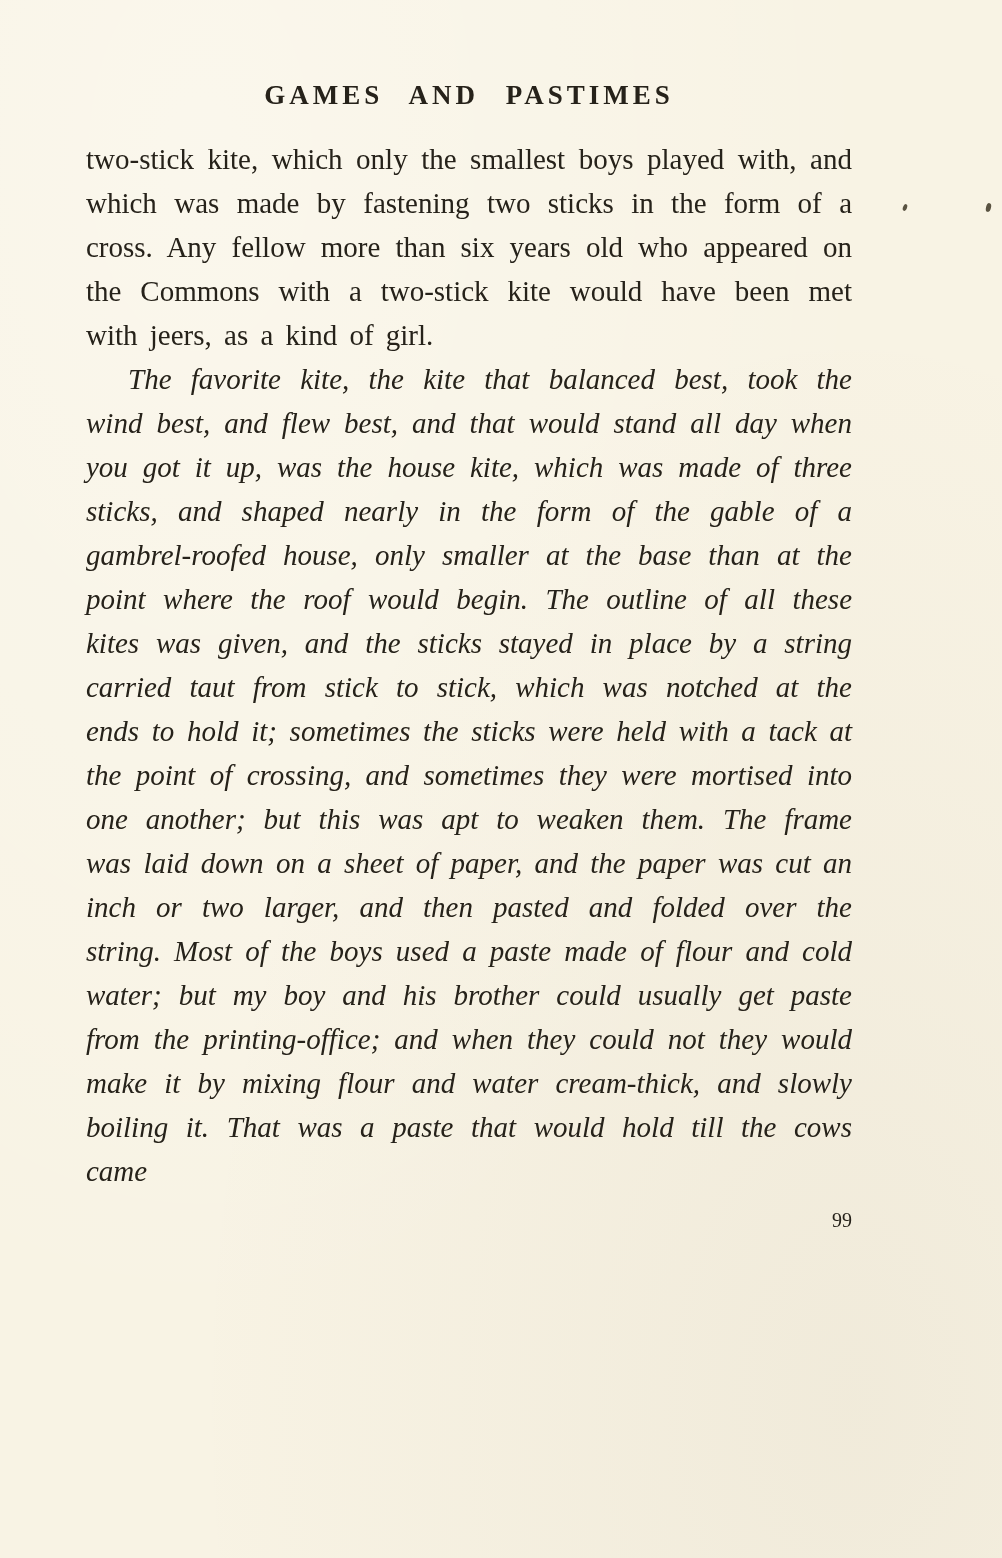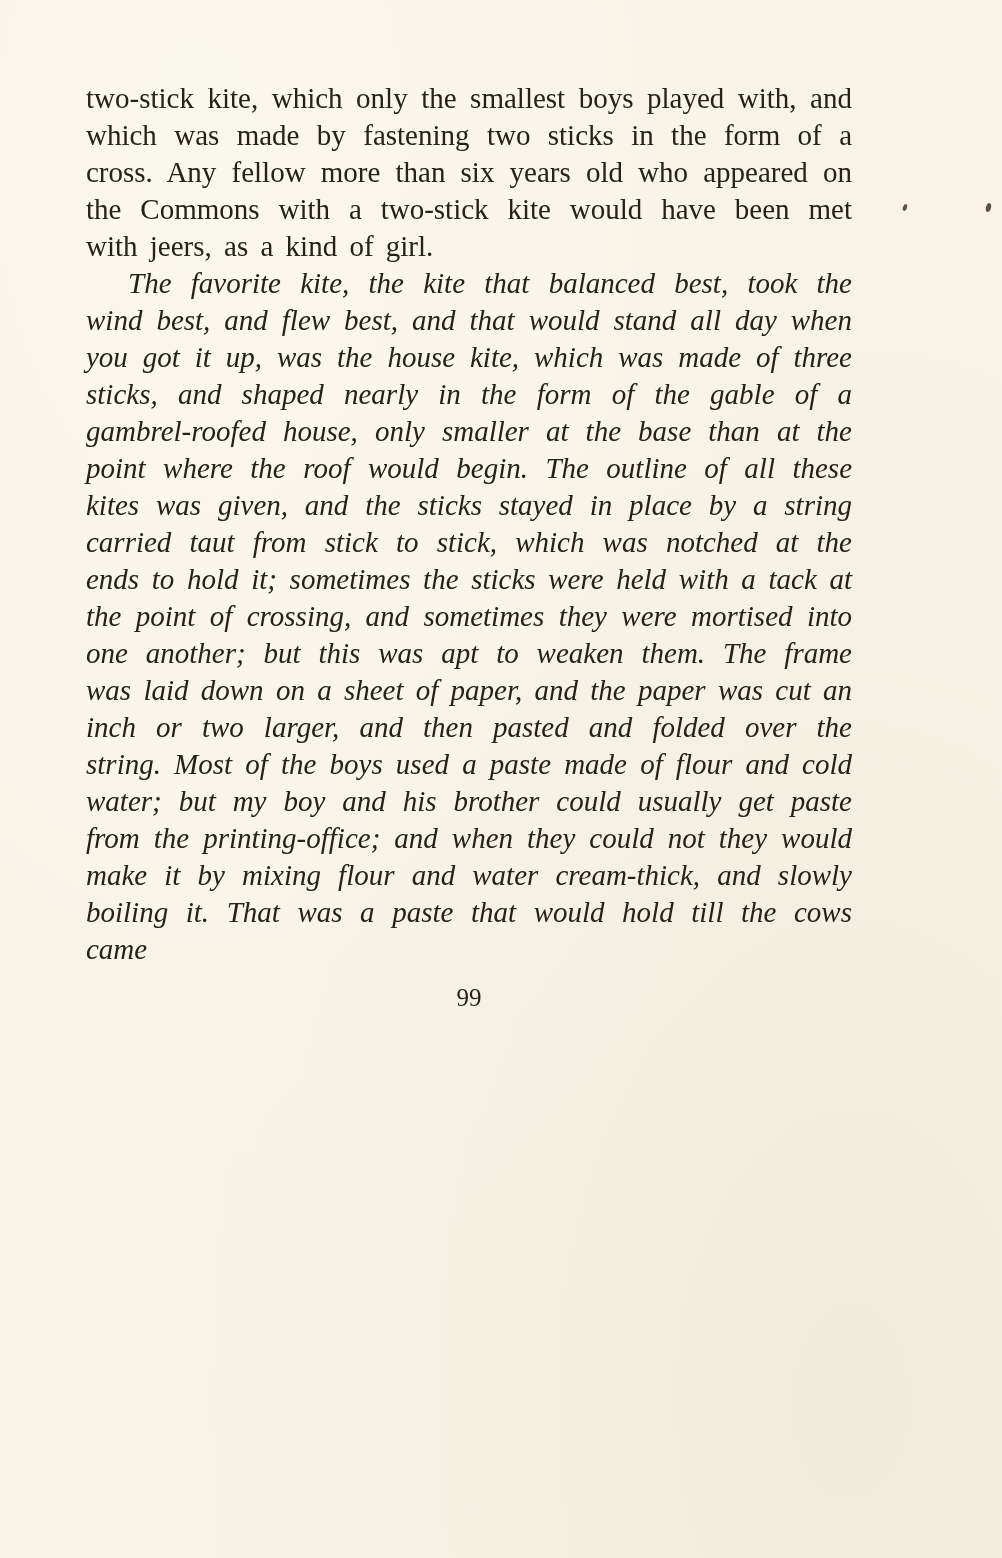--- a/index.html
+++ b/index.html
@@ -35,33 +35,33 @@
     word-spacing: 16px;
     color: #26221a;
     margin-bottom: 26px;
   }
   .body-text {
     width: 766px;
   }
   .para {
     margin: 0;
     font-size: 29px;
-    line-height: 37px;
+    line-height: 44px;
     text-align: justify;
     word-spacing: 5px;
     color: #26221a;
   }
   .para.indent {
     text-indent: 42px;
     font-style: italic;
   }
   .page-number {
     width: 766px;
-    text-align: center;
-    font-size: 25px;
+    text-align: right;
+    font-size: 20px;
     margin-top: 16px;
     color: #26221a;
   }
   .speck {
     position: absolute;
     background: #5a5342;
     border-radius: 50%;
   }
   .speck-1 {
     left: 903px;
@@ -76,20 +76,21 @@
     width: 5px;
     height: 9px;
     transform: rotate(14deg);
   }
 </style>
 </head>
 <body>
 
 <div class="book-page">
 
+  <div class="running-header">GAMES AND PASTIMES</div>
 
   <div class="body-text">
     <p class="para no-indent">two-stick kite, which only the smallest boys played with, and which was made by fastening two sticks in the form of a cross.  Any fellow more than six years old who appeared on the Commons with a two-stick kite would have been met with jeers, as a kind of girl.</p>
     <p class="para indent">The favorite kite, the kite that balanced best, took the wind best, and flew best, and that would stand all day when you got it up, was the house kite, which was made of three sticks, and shaped nearly in the form of the gable of a gambrel-roofed house, only smaller at the base than at the point where the roof would begin.  The outline of all these kites was given, and the sticks stayed in place by a string carried taut from stick to stick, which was notched at the ends to hold it;  sometimes the sticks were held with a tack at the point of crossing, and sometimes they were mortised into one another; but this was apt to weaken them.  The frame was laid down on a sheet of paper, and the paper was cut an inch or two larger, and then pasted and folded over the string.  Most of the boys used a paste made of flour and cold water;  but my boy and his brother could usually get paste from the printing-office;  and when they could not they would make it by mixing flour and water cream-thick, and slowly boiling it.  That was a paste that would hold till the cows came</p>
   </div>
 
   <div class="page-number">99</div>
 
   <span class="speck speck-1"></span>
   <span class="speck speck-2"></span>

